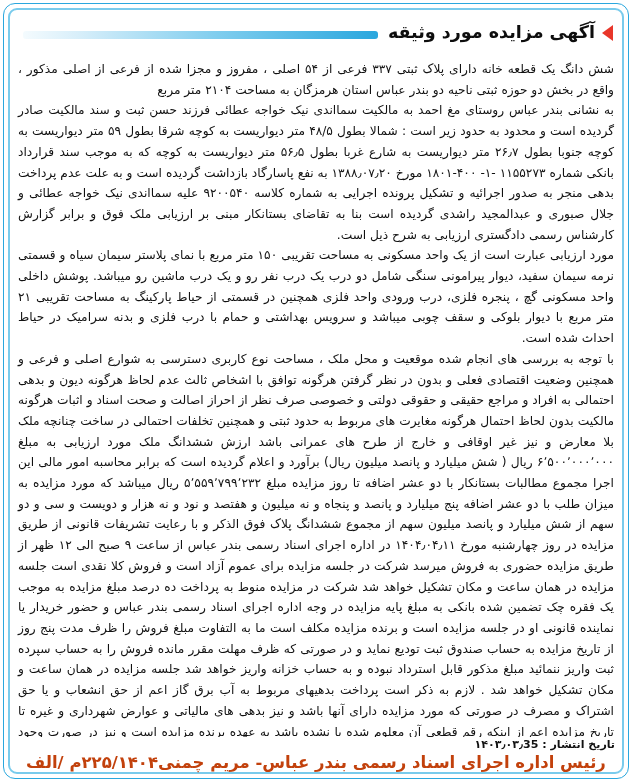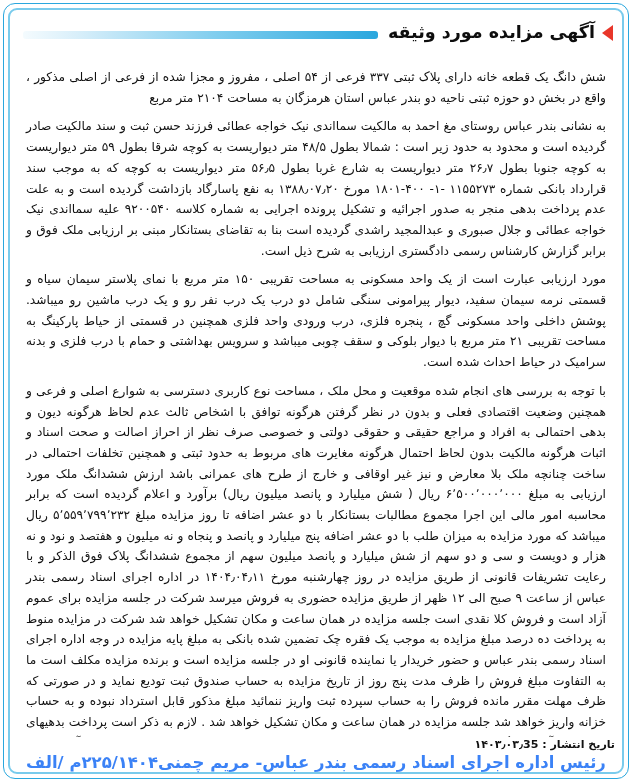--- a/index.html
+++ b/index.html
@@ -33,27 +33,27 @@
   .bar{
     flex:1 1 auto;height:8px;margin-right:10px;margin-left:4px;border-radius:3px;
     background:linear-gradient(to left,#2aa7de 0%,#7fcdee 45%,#d9effa 85%,#f4fbfe 100%);
     align-self:center;margin-top:4px;
   }
   .body-text{
     flex:1 1 auto;overflow:hidden;margin-top:9px;padding:0 1px;
     font-size:12.2px;line-height:20.7px;color:#111;
     text-align:justify;direction:rtl;
   }
-  .body-text p{margin:8px;text-align:justify;}
+  .body-text p{margin:0;text-align:justify;}
   .publish-date{
     flex:0 0 auto;font-size:11px;font-weight:700;color:#111;text-align:right;
     line-height:15px;padding-left:2px;
   }
   .signature{
-    flex:0 0 auto;font-size:16.5px;font-weight:800;color:#3b82f6;text-align:center;
+    flex:0 0 auto;font-size:16.5px;font-weight:800;color:#c2410c;text-align:center;
     line-height:22px;padding-bottom:2px;
   }
 </style>
 </head>
 <body>
 
 <div class="page">
   <div class="frame-outer"></div>
   <div class="frame-inner"></div>
   <div class="content">

